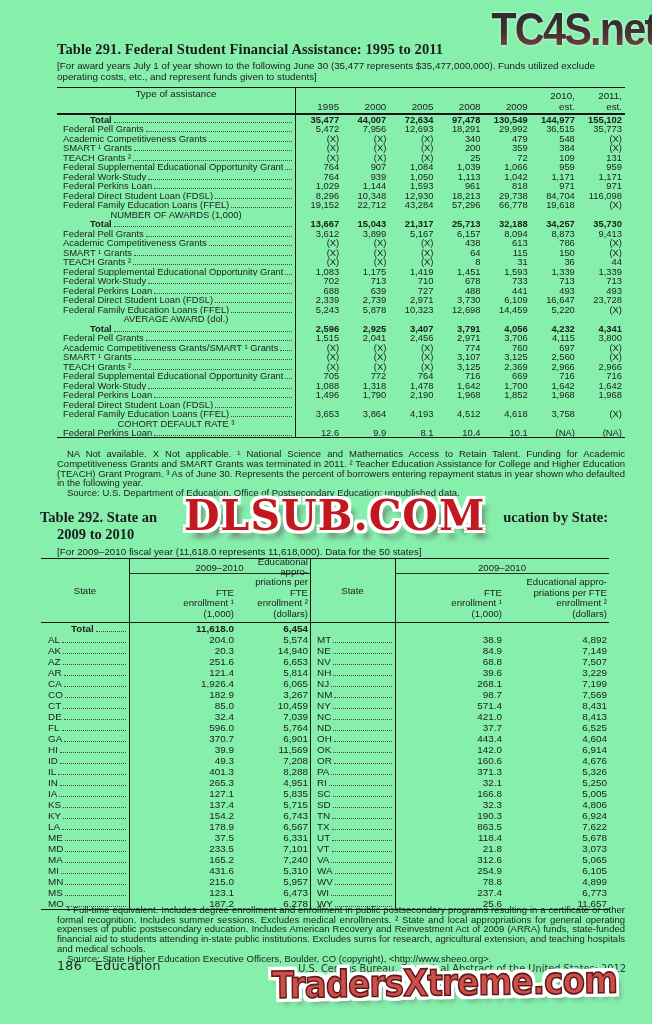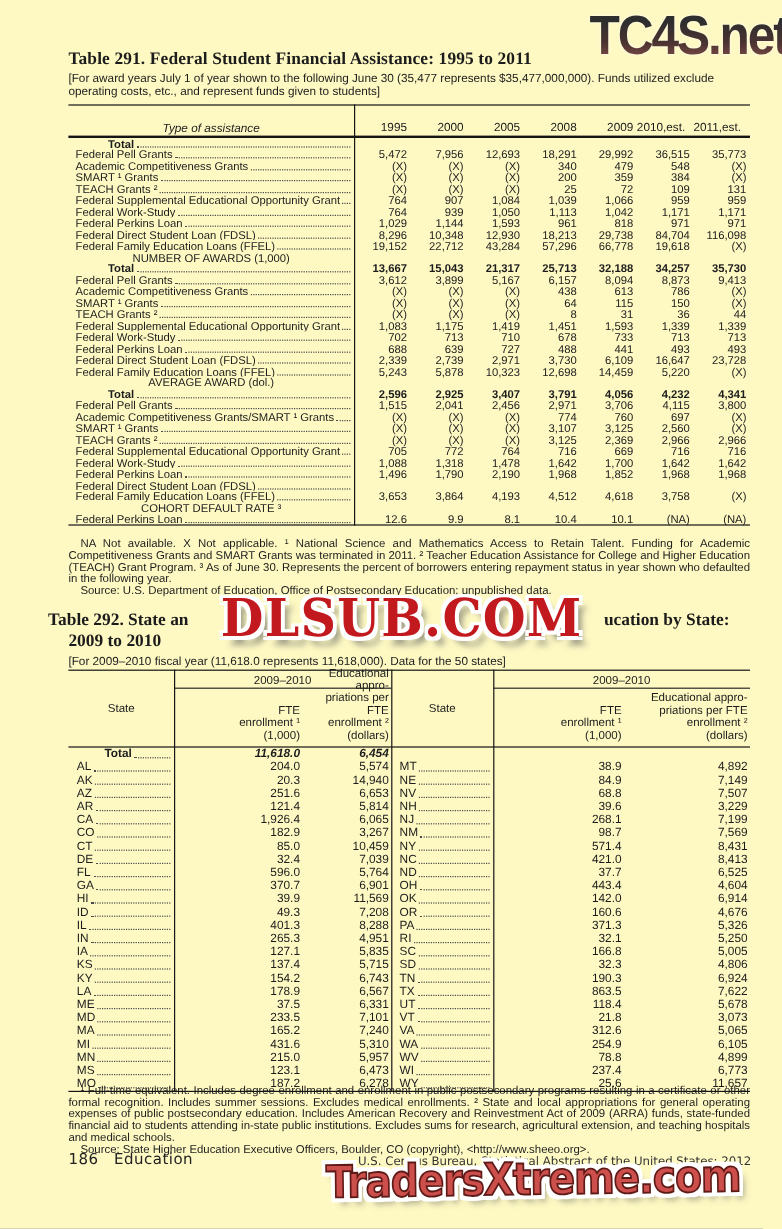--- a/index.html
+++ b/index.html
@@ -1,29 +1,29 @@
 <!DOCTYPE html>
 <html><head>
 <meta charset="utf-8">
 <style>
   html,body{margin:0;padding:0;background:#9a9a9a;}
-  .page{position:relative;width:652px;height:1024px;margin:0 auto;background:#fef9c3;
+  .page{position:relative;width:652px;height:1024px;margin:0 auto;background:#86efac;
         font-family:"Liberation Sans",sans-serif;color:#1c1c1c;overflow:hidden;}
 
   
   .t291-title{position:absolute;left:57px;top:41px;width:540px;
     font-family:"Liberation Serif",serif;font-weight:bold;font-size:14.5px;letter-spacing:.1px;}
   .t291-note{position:absolute;left:57px;top:60px;width:568px;font-size:9.8px;line-height:11px;}
 
   .t291{position:absolute;left:57px;top:87px;width:568px;}
   .t291-head{display:flex;height:25px;border-top:1.4px solid #151515;border-bottom:2px solid #151515;}
-  .t291-stub{width:238px;display:flex;align-items:flex-end;justify-content:center;font-size:9.8px;font-style:italic;}
+  .t291-stub{width:238px;display:flex;align-items:flex-start;justify-content:center;font-size:9.8px;}
   .t291-years{width:330px;display:flex;align-items:flex-end;padding-bottom:1px;font-size:9.8px;}
   .ycell{flex:1;text-align:right;padding-right:3px;}
-  .ycell.two{display:flex;align-items:flex-end;line-height:10.5px;}
+  .ycell.two{display:flex;flex-direction:column;align-items:flex-end;line-height:10.5px;}
   .t291-body{border-bottom:1.4px solid #151515;font-size:9.4px;}
   .t291 .vrule{position:absolute;left:238px;top:0;bottom:0;width:1px;background:#151515;}
   .sec-row{height:9.49px;line-height:9.49px;display:flex;}
   .sec-label{width:238px;text-align:center;white-space:nowrap;}
   .d-row{height:9.49px;line-height:9.49px;display:flex;}
   .d-row.bold{font-weight:bold;}
   .stub{width:238px;display:flex;overflow:hidden;}
   .lbl{padding-left:6px;white-space:nowrap;}
   .lbl.tot{padding-left:33px;}
   .leader{flex:1 1 auto;min-width:4px;margin:0 3px 1.5px 2px;border-bottom:1.3px dotted #4a4a4a;}
@@ -33,39 +33,39 @@
   .fn{position:absolute;left:57px;width:568px;font-size:9.5px;line-height:9.8px;text-align:justify;}
   .fn p{margin:0;text-indent:10px;}
   .fn291{top:449px;}
 
   
   .t292-titleline{position:absolute;left:40px;top:509px;width:568px;display:flex;justify-content:space-between;
     font-family:"Liberation Serif",serif;font-weight:bold;font-size:14.5px;}
   .t292-title2{position:absolute;left:57px;top:526px;font-family:"Liberation Serif",serif;font-weight:bold;font-size:14.5px;}
   .t292-note{position:absolute;left:57px;top:546px;width:568px;font-size:9.8px;}
 
-  .t292{position:absolute;left:57px;top:558px;width:568px;}
+  .t292{position:absolute;left:41px;top:558px;width:568px;}
   .t292 .vr{position:absolute;top:0;bottom:0;width:1px;background:#151515;}
   .vr.a{left:88px;} .vr.b{left:269px;} .vr.c{left:354px;}
   .t292-head{display:grid;grid-template-columns:88px 107px 74px 85px 109px 105px;grid-template-rows:15px 48px;
     border-top:1.3px solid #151515;border-bottom:1.9px solid #151515;font-size:9.6px;}
   .spanhdr{text-align:center;padding-top:3px;border-bottom:1px solid #2a2a2a;}
   .sp1{grid-column:2/4;grid-row:1;} .sp2{grid-column:5/7;grid-row:1;}
   .statehdr{display:flex;align-items:center;justify-content:center;}
   .sh1{grid-column:1;grid-row:1/3;} .sh2{grid-column:4;grid-row:1/3;}
   .colstack{grid-row:2;display:flex;flex-direction:column;justify-content:flex-end;align-items:flex-end;
     text-align:right;line-height:10.4px;padding:0 2px 3px 0;}
   .fh1{grid-column:2;} .ah1{grid-column:3;} .fh2{grid-column:5;} .ah2{grid-column:6;}
   .t292-body{display:grid;grid-template-columns:88px 107px 74px 85px 109px 105px;grid-auto-rows:11px;
     font-size:9.9px;line-height:11px;border-bottom:1.4px solid #151515;}
   .stc{display:flex;overflow:hidden;padding-left:7px;}
   .stc .leader{margin:0 3px 2px 2px;}
   .stc.tot{padding-left:30px;font-weight:bold;}
   .nm{text-align:right;padding-right:2px;white-space:nowrap;}
-  .nm.b{font-weight:bold;font-style:italic;}
+  .nm.b{font-weight:bold;}
 
   .fn292{top:905px;font-size:9.5px;line-height:9.7px;}
 
   
   .footer-left{position:absolute;left:57px;top:958px;font-family:"DejaVu Sans",sans-serif;
     font-size:12.5px;letter-spacing:.4px;color:#222;}
   .footer-left .sec{margin-left:13px;}
   .census{position:absolute;left:290px;top:963px;width:336px;text-align:right;
     font-family:"DejaVu Sans",sans-serif;font-size:9.8px;color:#333;}
 
@@ -113,20 +113,29 @@
           <span>2011,</span>
           <span>est.</span>
         </span>
       </div>
     </div>
     <div class="t291-body" id="t291-body">
         <div class="d-row bold">
           <span class="stub">
             <span class="lbl tot">Total</span>
             <span class="leader"></span>
+          </span>
+          <span class="vals">
+            <span class="v">35,477</span>
+            <span class="v">44,007</span>
+            <span class="v">72,634</span>
+            <span class="v">97,478</span>
+            <span class="v">130,549</span>
+            <span class="v">144,977</span>
+            <span class="v">155,102</span>
           </span>
         </div>
         <div class="d-row">
           <span class="stub">
             <span class="lbl">Federal Pell Grants</span>
             <span class="leader"></span>
           </span>
           <span class="vals">
             <span class="v">5,472</span>
             <span class="v">7,956</span>

